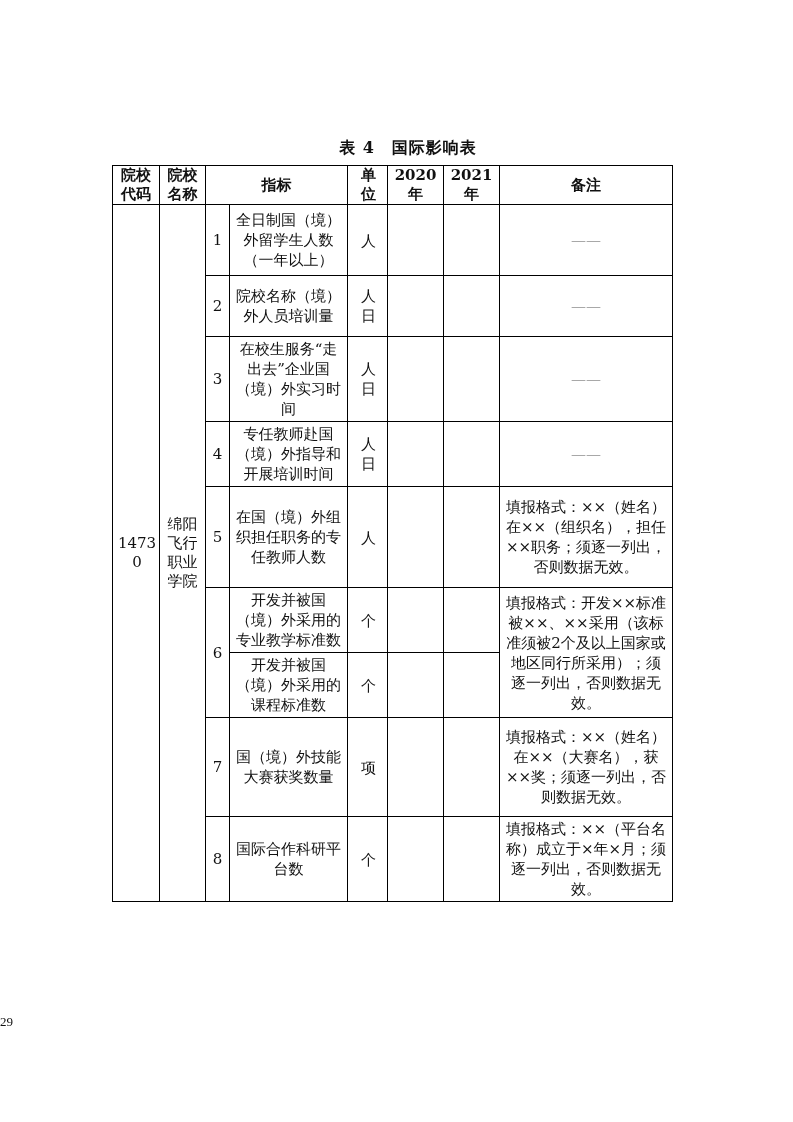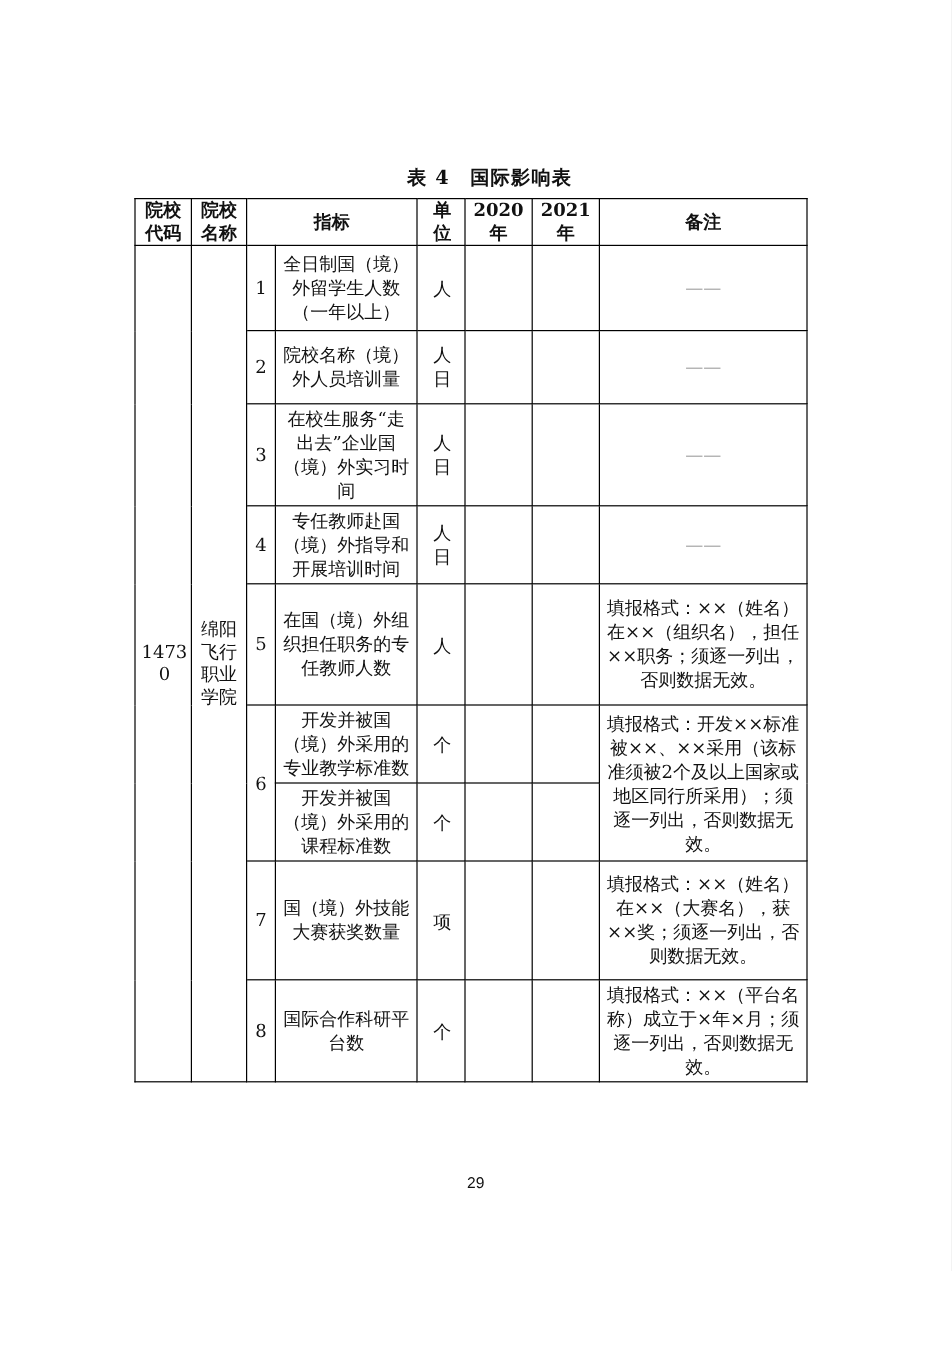--- a/index.html
+++ b/index.html
@@ -35,23 +35,23 @@
   td.val{background:#ffffff;}
   .w1{display:inline-block;width:17px;word-break:break-all;text-align:right;vertical-align:middle;}
   .w2{display:inline-block;width:33px;word-break:break-all;text-align:center;vertical-align:middle;}
   .code-span{display:inline-block;width:40px;word-break:break-all;text-align:center;vertical-align:middle;}
   td.code-cell,td.name-cell{line-height:19px;}
   tr.hdr{height:39px;}
   tr.r1{height:71px;} tr.r2{height:61px;} tr.r3{height:75px;} tr.r4{height:61px;}
   tr.r5{height:101px;} tr.r6a{height:63px;} tr.r6b{height:57px;}
   tr.r7{height:99px;} tr.r8{height:85px;}
   .page-number{
-    position:absolute;top:978px;left:0;width:100%;
-    text-align:center;font-size:13px;
-    font-family:Liberation Sans, sans-serif;
+    position:absolute;top:1014px;left:0;width:100%;
+    font-size:13px;
+    font-family:Liberation Serif, serif;
   }
 </style>
 </head>
 <body>
 
 <div class="doc">
 
   <div class="doc-title">表 4　国际影响表</div>
 
   <table class="main">

